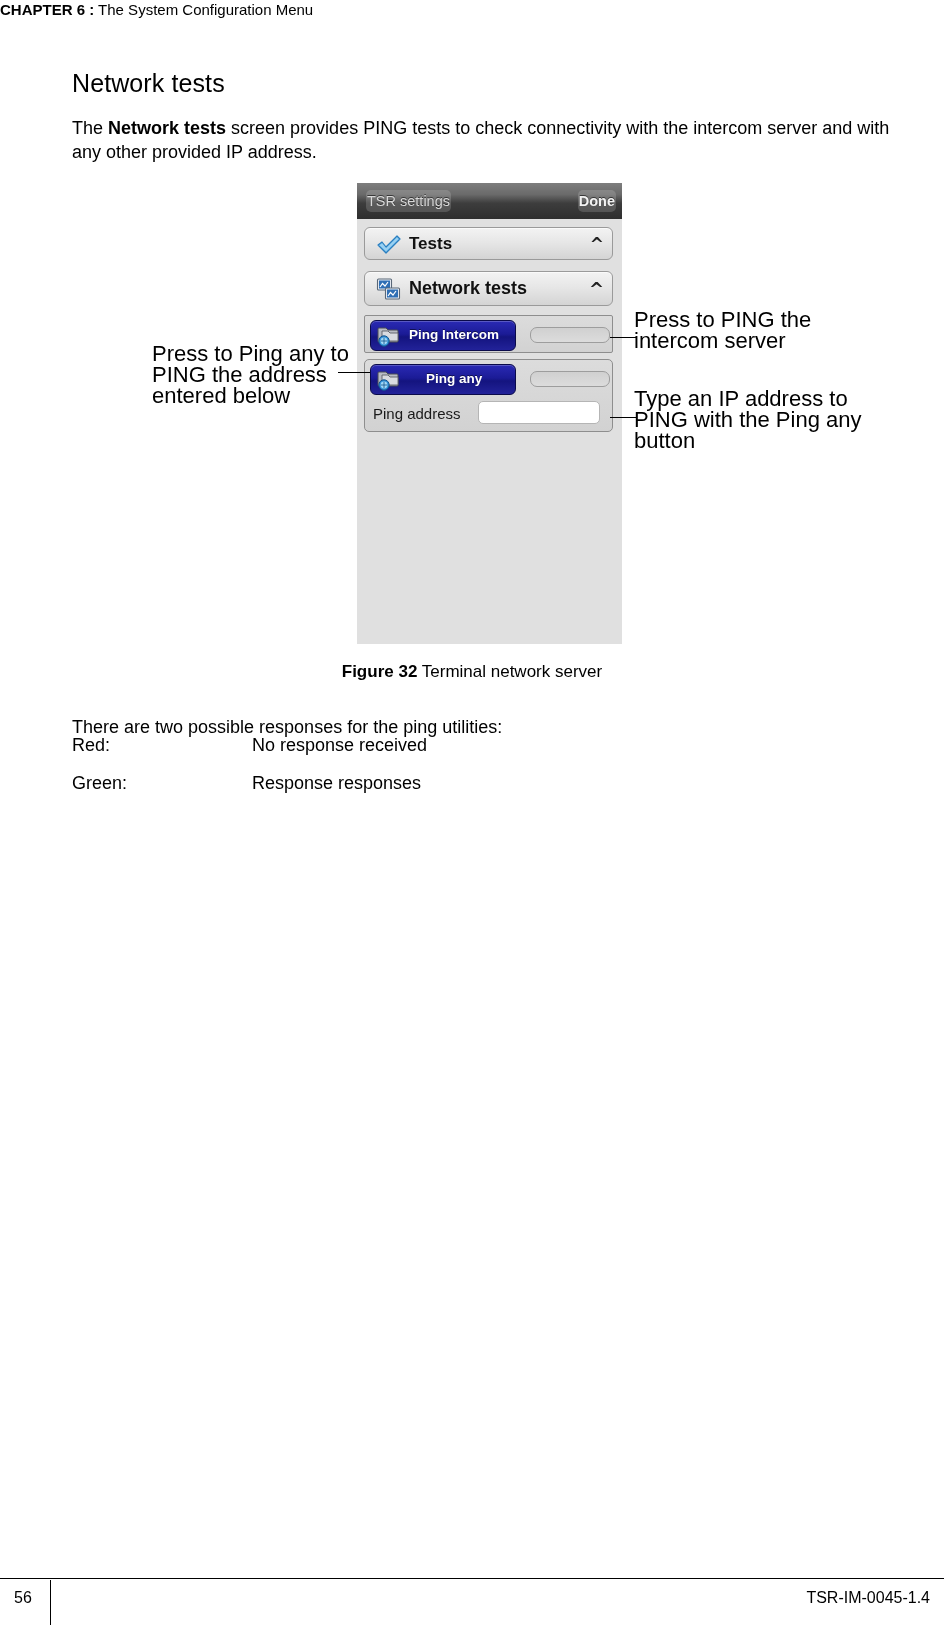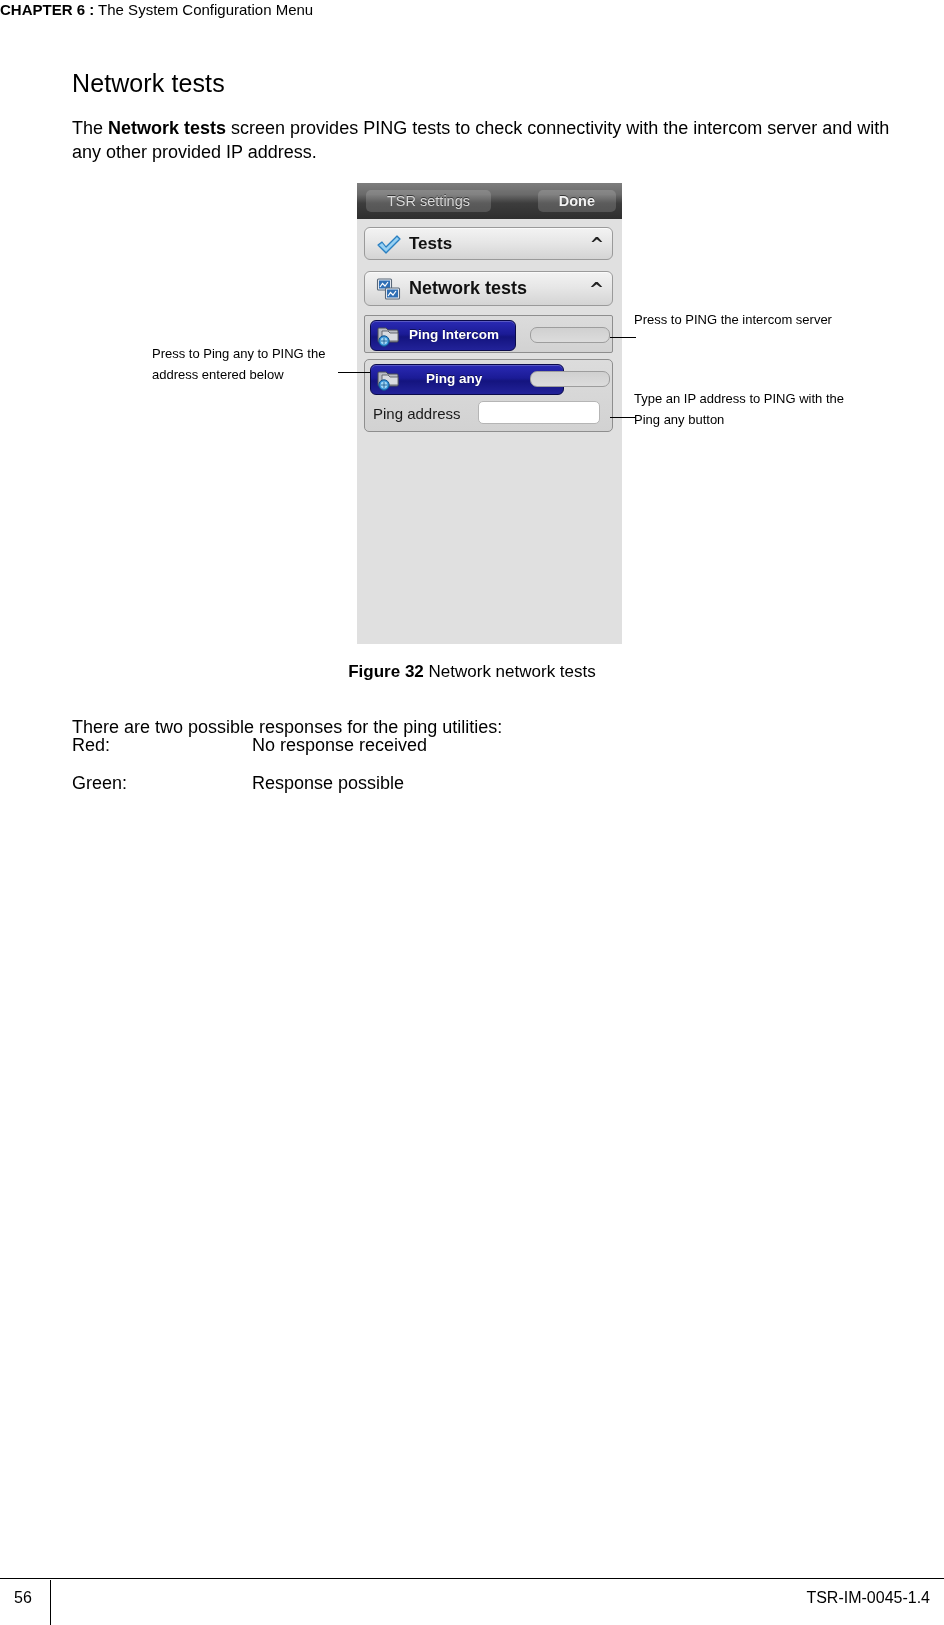--- a/index.html
+++ b/index.html
@@ -81,21 +81,21 @@
   }
   .tb-pill {
     position: absolute;
     top: 7px;
     height: 22px;
     border-radius: 5px;
     background: rgba(255,255,255,0.16);
     color: #d8d8d8;
     font-size: 14.5px;
     line-height: 22px;
-    padding: 0 21px;
+    padding: 0 1px;
     font-weight: normal;
     text-shadow: 0 -1px 0 rgba(0,0,0,0.55);
     white-space: nowrap;
   }
   #tb-back { left: 9px; }
   #tb-done {
     right: 6px;
     font-weight: bold;
     color: #f2f2f2;
   }
@@ -170,21 +170,21 @@
     position: absolute;
     top: 6px;
     color: #ffffff;
     font-weight: bold;
     font-size: 13.5px;
     white-space: nowrap;
     text-shadow: 0 -1px 0 rgba(0,0,0,0.5);
   }
   #btn-ping-intercom { width: 144px; }
   #btn-ping-intercom .pb-label { left: 38px; }
-  #btn-ping-any { width: 144px; padding-left: 48px; }
+  #btn-ping-any { width: 144px; }
   #btn-ping-any .pb-label { left: 55px; }
 
   .pb-icon {
     position: absolute;
     left: 5px;
     top: 3px;
     width: 26px;
     height: 23px;
   }
 
@@ -227,21 +227,21 @@
     border-radius: 5px;
     font-family: "Liberation Sans", sans-serif;
     font-size: 14px;
     padding: 0 5px;
     outline: none;
   }
 
   
   .callout {
     position: absolute;
-    font-size: 13px;
+    font-size: 22px;
     line-height: 21px;
     color: #000;
   }
   #callout-left-1 { left: 152px; top: 343px; width: 200px; }
   #callout-right-1 { left: 634px; top: 309px; width: 230px; }
   #callout-right-2 { left: 634px; top: 388px; width: 230px; }
 
   .leader {
     position: absolute;
     height: 0;
@@ -396,31 +396,31 @@
 
   <div class="leader" id="leader-left-1"></div>
   <div class="callout" id="callout-left-1">Press to Ping any to PING the address entered below</div>
 
   <div class="leader" id="leader-right-1"></div>
   <div class="callout" id="callout-right-1">Press to PING the intercom server</div>
 
   <div class="leader" id="leader-right-2"></div>
   <div class="callout" id="callout-right-2">Type an IP address to PING with the Ping any button</div>
 
-  <div id="figure-caption"><span class="cap-bold">Figure 32</span><span> Network network tests</span></div>
+  <div id="figure-caption"><span class="cap-bold">Figure 32</span><span> Terminal network server</span></div>
 </div>
 
 <div class="col" id="responses-line">There are two possible responses for the ping utilities:</div>
 
 <div class="def-row" id="def-red">
   <span class="def-term">Red:</span>
   <span class="def-desc">No response received</span>
 </div>
 
 <div class="def-row" id="def-green">
   <span class="def-term">Green:</span>
-  <span class="def-desc">Response possible</span>
+  <span class="def-desc">Response responses</span>
 </div>
 
 <div id="footer-rule"></div>
 <div id="footer-divider"></div>
 <div id="footer-page">56</div>
 <div id="footer-docid">TSR-IM-0045-1.4</div>
 
 </body></html>

